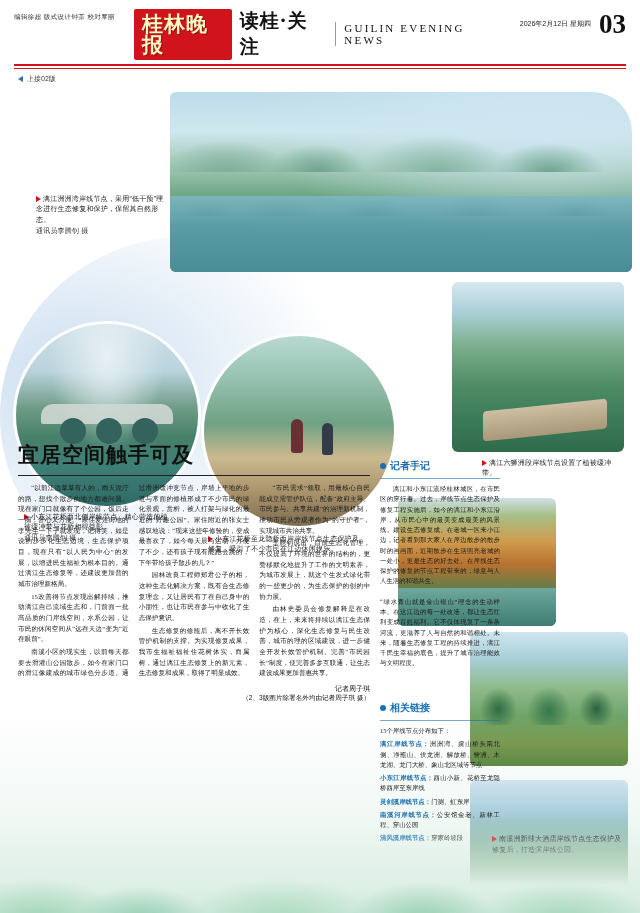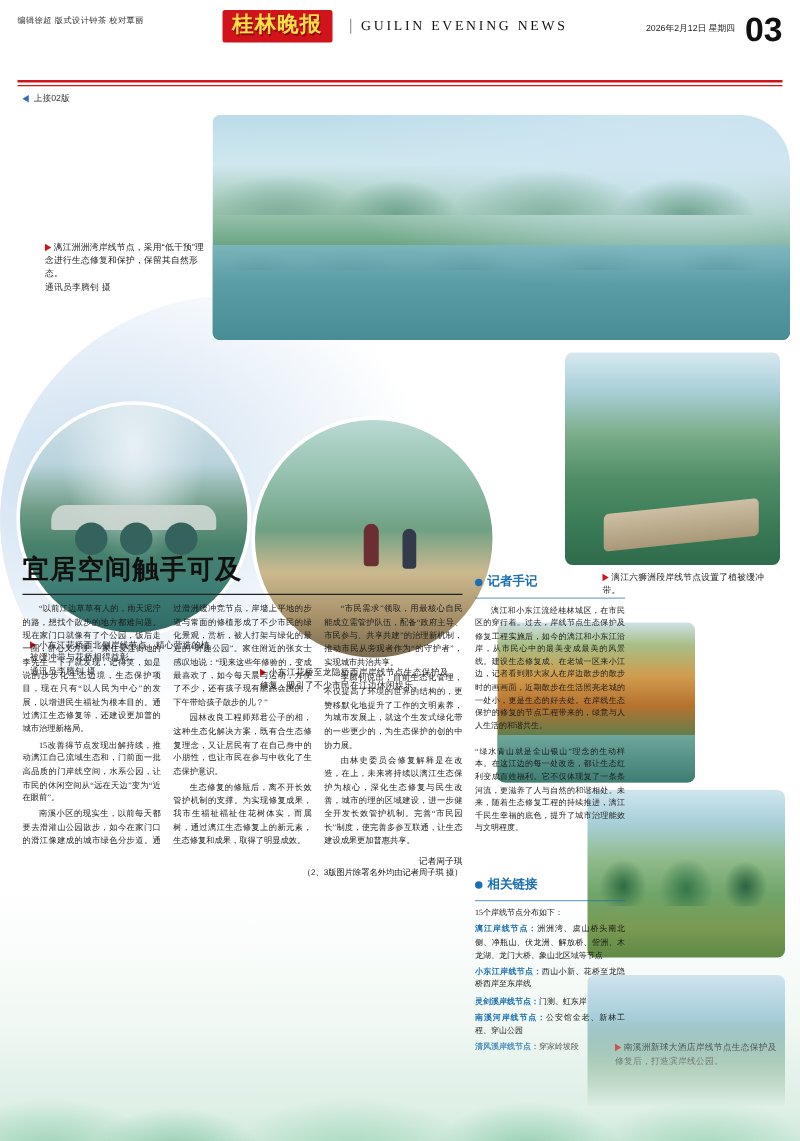--- a/index.html
+++ b/index.html
@@ -36,24 +36,24 @@
   .mast-center {
     flex: 1;
     display: flex;
     align-items: center;
     justify-content: center;
     gap: 8px;
     padding-top: 2px;
   }
   .logo-block {
     background: #d1141b;
-    color: #fde047;
+    color: #fef9c3;
     font-family: "DejaVu Serif", serif;
     font-weight: bold;
-    font-size: 17px;
+    font-size: 21px;
     letter-spacing: 1px;
     padding: 4px 8px 5px 8px;
     line-height: 1;
     border-radius: 2px;
     text-shadow: 1px 1px 0 #8e0c10;
   }
   .logo-sub {
     font-size: 19px;
     font-weight: bold;
     color: #111;
@@ -81,21 +81,21 @@
     font-size: 7px;
     color: #222;
     font-family: "Liberation Sans", sans-serif;
     text-align: right;
     line-height: 1.4;
   }
   .page-num {
     font-size: 27px;
     font-weight: bold;
     color: #111;
-    font-family: Liberation Sans, sans-serif;
+    font-family: Liberation Serif, serif;
     line-height: .9;
   }
   .mast-rule {
     height: 2px;
     background: #d1141b;
     margin: 2px 14px 0 14px;
   }
   .mast-rule2 {
     height: 1px;
     background: #d1141b;
@@ -361,20 +361,21 @@
 </style>
 </head>
 <body>
 
 <div class="page">
 
   <div class="masthead">
     <div class="mast-left">编辑徐超 版式设计钟茶 校对覃丽</div>
     <div class="mast-center">
       <span class="logo-block">桂林晚报</span>
+      <span class="logo-sub">读桂·关注</span>
       <span class="en-title">GUILIN  EVENING  NEWS</span>
     </div>
     <div class="mast-right">
       <span class="mast-date">2026年2月12日  星期四</span>
       <span class="page-num">03</span>
     </div>
   </div>
   <div class="mast-rule"></div>
   <div class="mast-rule2"></div>
 

